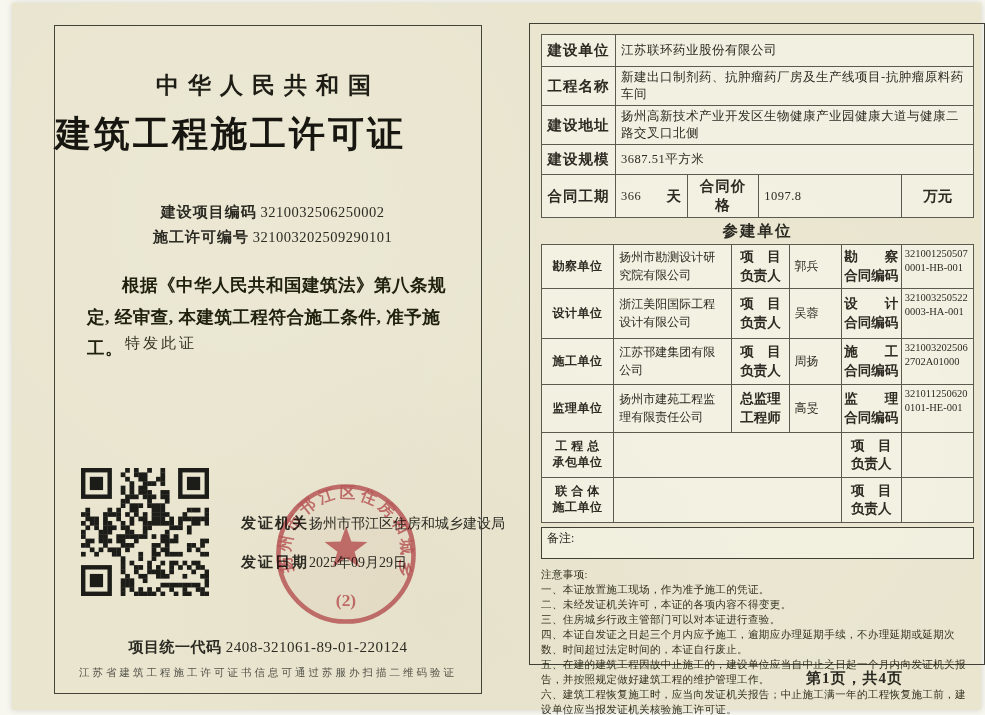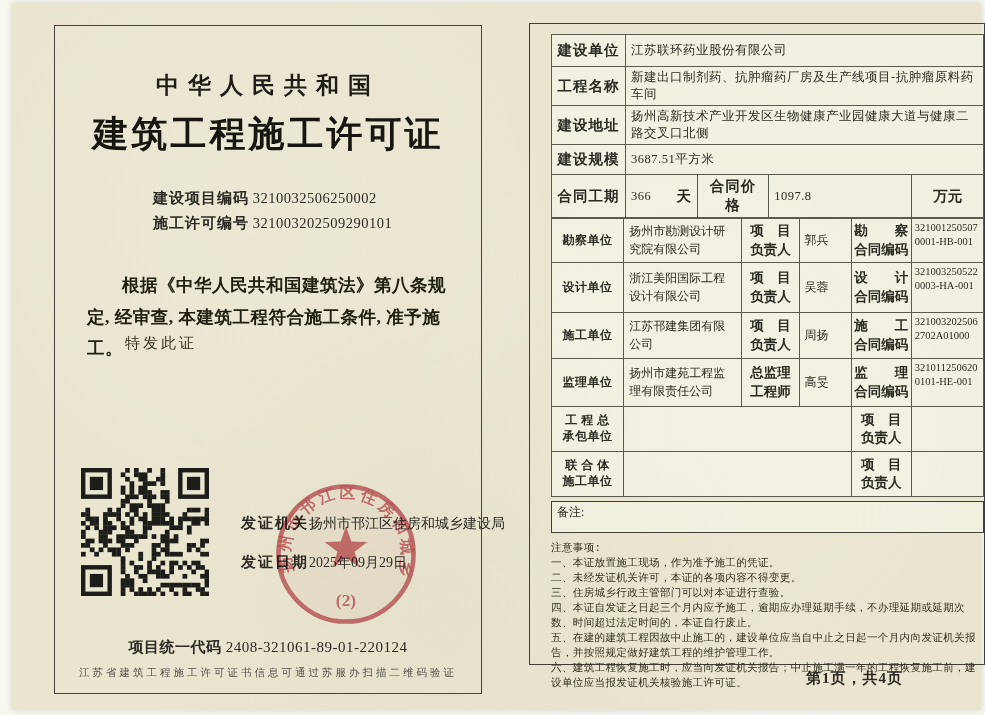--- a/index.html
+++ b/index.html
@@ -23,24 +23,24 @@
   .left-page {
     position:absolute; left:42px; top:22px; width:428px; height:669px;
     border:1.5px solid #44443a;
     background:transparent;
   }
   .lp-country {
     position:absolute; top:44px; left:0; right:0; text-align:center;
     font-size:23px; font-weight:bold; letter-spacing:9px; color:#1e1d16;
   }
   .lp-title {
-    position:absolute; top:84px; left:0; right:0; text-align:center;
+    position:absolute; top:84px; left:0; right:0; text-align:left;
     font-size:36px; font-weight:bold; letter-spacing:3px; color:#171610;
   }
-  .lp-codes { position:absolute; top:160px; left:98px; font-size:15px; line-height:1.65; }
+  .lp-codes { position:absolute; top:174px; left:98px; font-size:15px; line-height:1.65;text-align:center; }
   .lp-codes .lbl { font-weight:bold; letter-spacing:1px; }
   .lp-codes .val { font-size:14.5px; letter-spacing:0.5px; }
   .lp-statement {
     position:absolute; top:244px; left:32px; right:16px;
     font-size:17.5px; font-weight:bold; line-height:1.8;
     text-indent:2em; letter-spacing:0.5px; color:#20200f;
   }
   .lp-issue { position:absolute; top:308px; left:70px; font-size:15px; letter-spacing:3px; color:#33321f; }
   .lp-qr { position:absolute; left:26px; top:442px; width:128px; height:128px; }
   .lp-authority { position:absolute; left:186px; top:488px; font-size:15px; white-space:nowrap; }
@@ -51,21 +51,21 @@
   .lp-unified { position:absolute; top:612px; left:0; right:0; text-align:center; font-size:15px; letter-spacing:0.5px; }
   .lp-unified .lbl { font-weight:bold; }
   .lp-verify {
     position:absolute; top:640px; left:0; right:0; text-align:center;
     font-size:10.5px; letter-spacing:3px; color:#55534a;
   }
   
   .right-page {
     position:absolute; left:517px; top:20px; width:456px; height:642px;
     border:1.5px solid #3f3f35;
-    padding:10px 21px;
+    padding:10px 11px;
   }
   table { border-collapse:collapse; width:433px; table-layout:fixed; }
   td {
     border:1px solid #5b5a4e; vertical-align:middle;
     background:rgba(250,249,238,0.55);
     padding:2px 5px;
   }
   .t1 { border:1.5px solid #3f3f35; }
   .t1 .lbl-cell { width:74px; text-align:center; font-weight:bold; font-size:14.5px; letter-spacing:1px; }
   .t1 .val-cell { font-size:12.5px; letter-spacing:0.5px; }
@@ -78,21 +78,21 @@
   .t2 .c-company { font-size:12px; line-height:1.45; }
   .t2 .c-role { text-align:center; font-weight:bold; font-size:13.5px; line-height:1.35; }
   .t2 .c-person { font-size:12px; }
   .t2 .c-codelbl { text-align:center; font-weight:bold; font-size:13.5px; line-height:1.35; padding:2px 2px; }
   .t2 .c-code { font-size:10.5px; line-height:1.3; word-break:break-all; padding:2px 3px; vertical-align:top;margin-left:36px; }
   .remark-box {
     width:433px; height:32px; border:1.5px solid #3f3f35; margin-top:4px;
     background:rgba(250,249,238,0.5); font-size:12px; padding:2px 5px;
   }
   .notes { margin-top:8px; width:433px; font-size:10.6px; line-height:1.42; color:#33321f; letter-spacing:0.3px; }
-  .notes .nt { margin-bottom:0;font-family:Liberation Mono, monospace; }
+  .notes .nt { margin-bottom:0; }
   .page-indicator {
     position:absolute; right:78px; bottom:22px;
     font-size:15px; font-weight:bold; letter-spacing:1px;
   }
 </style>
 </head>
 <body>
 
 <div class="sheet">
 
@@ -454,20 +454,21 @@
             <span class="u">天</span>
           </div>
         </td>
         <td class="lbl-cell" style="width:72px;">合同价格</td>
         <td class="val-cell" colspan="2">1097.8</td>
         <td class="unit-cell">万元</td>
       </tr>
     </tbody>
       </table>
 
+    <div class="pt-header">参建单位</div>
 
     <table class="t2">
       <colgroup>
         <col style="width:72px;">
           <col style="width:118px;">
           <col style="width:57px;">
         <col style="width:52px;">
           <col style="width:60px;">
           <col style="width:72px;">
       </colgroup>

